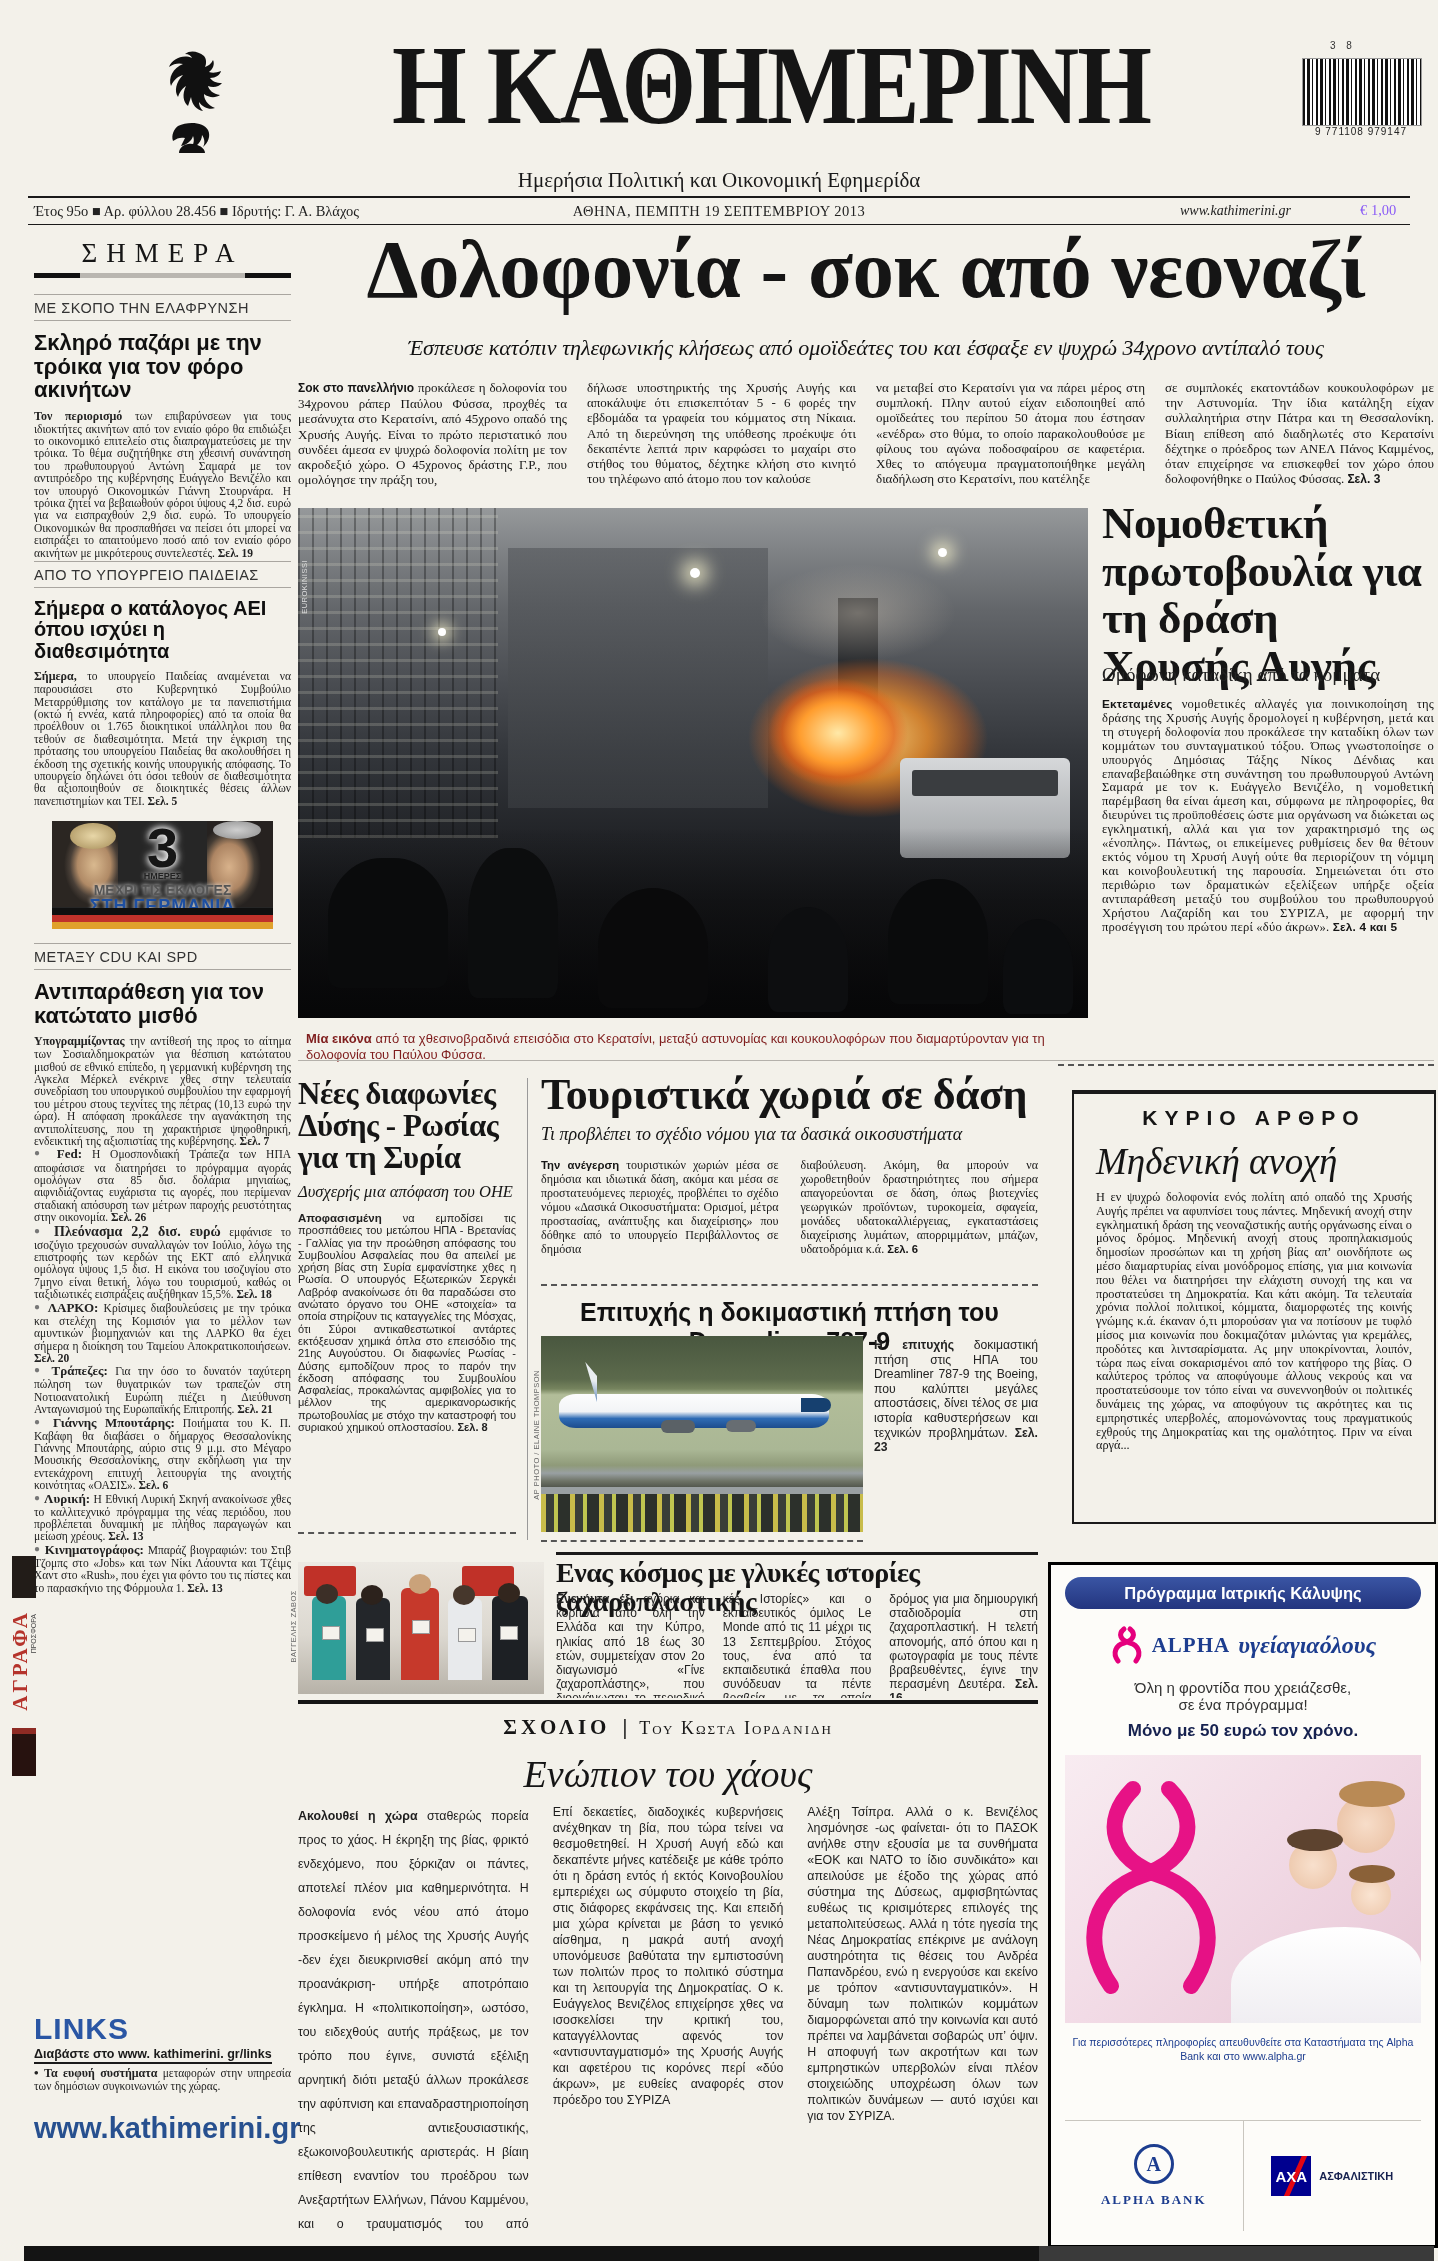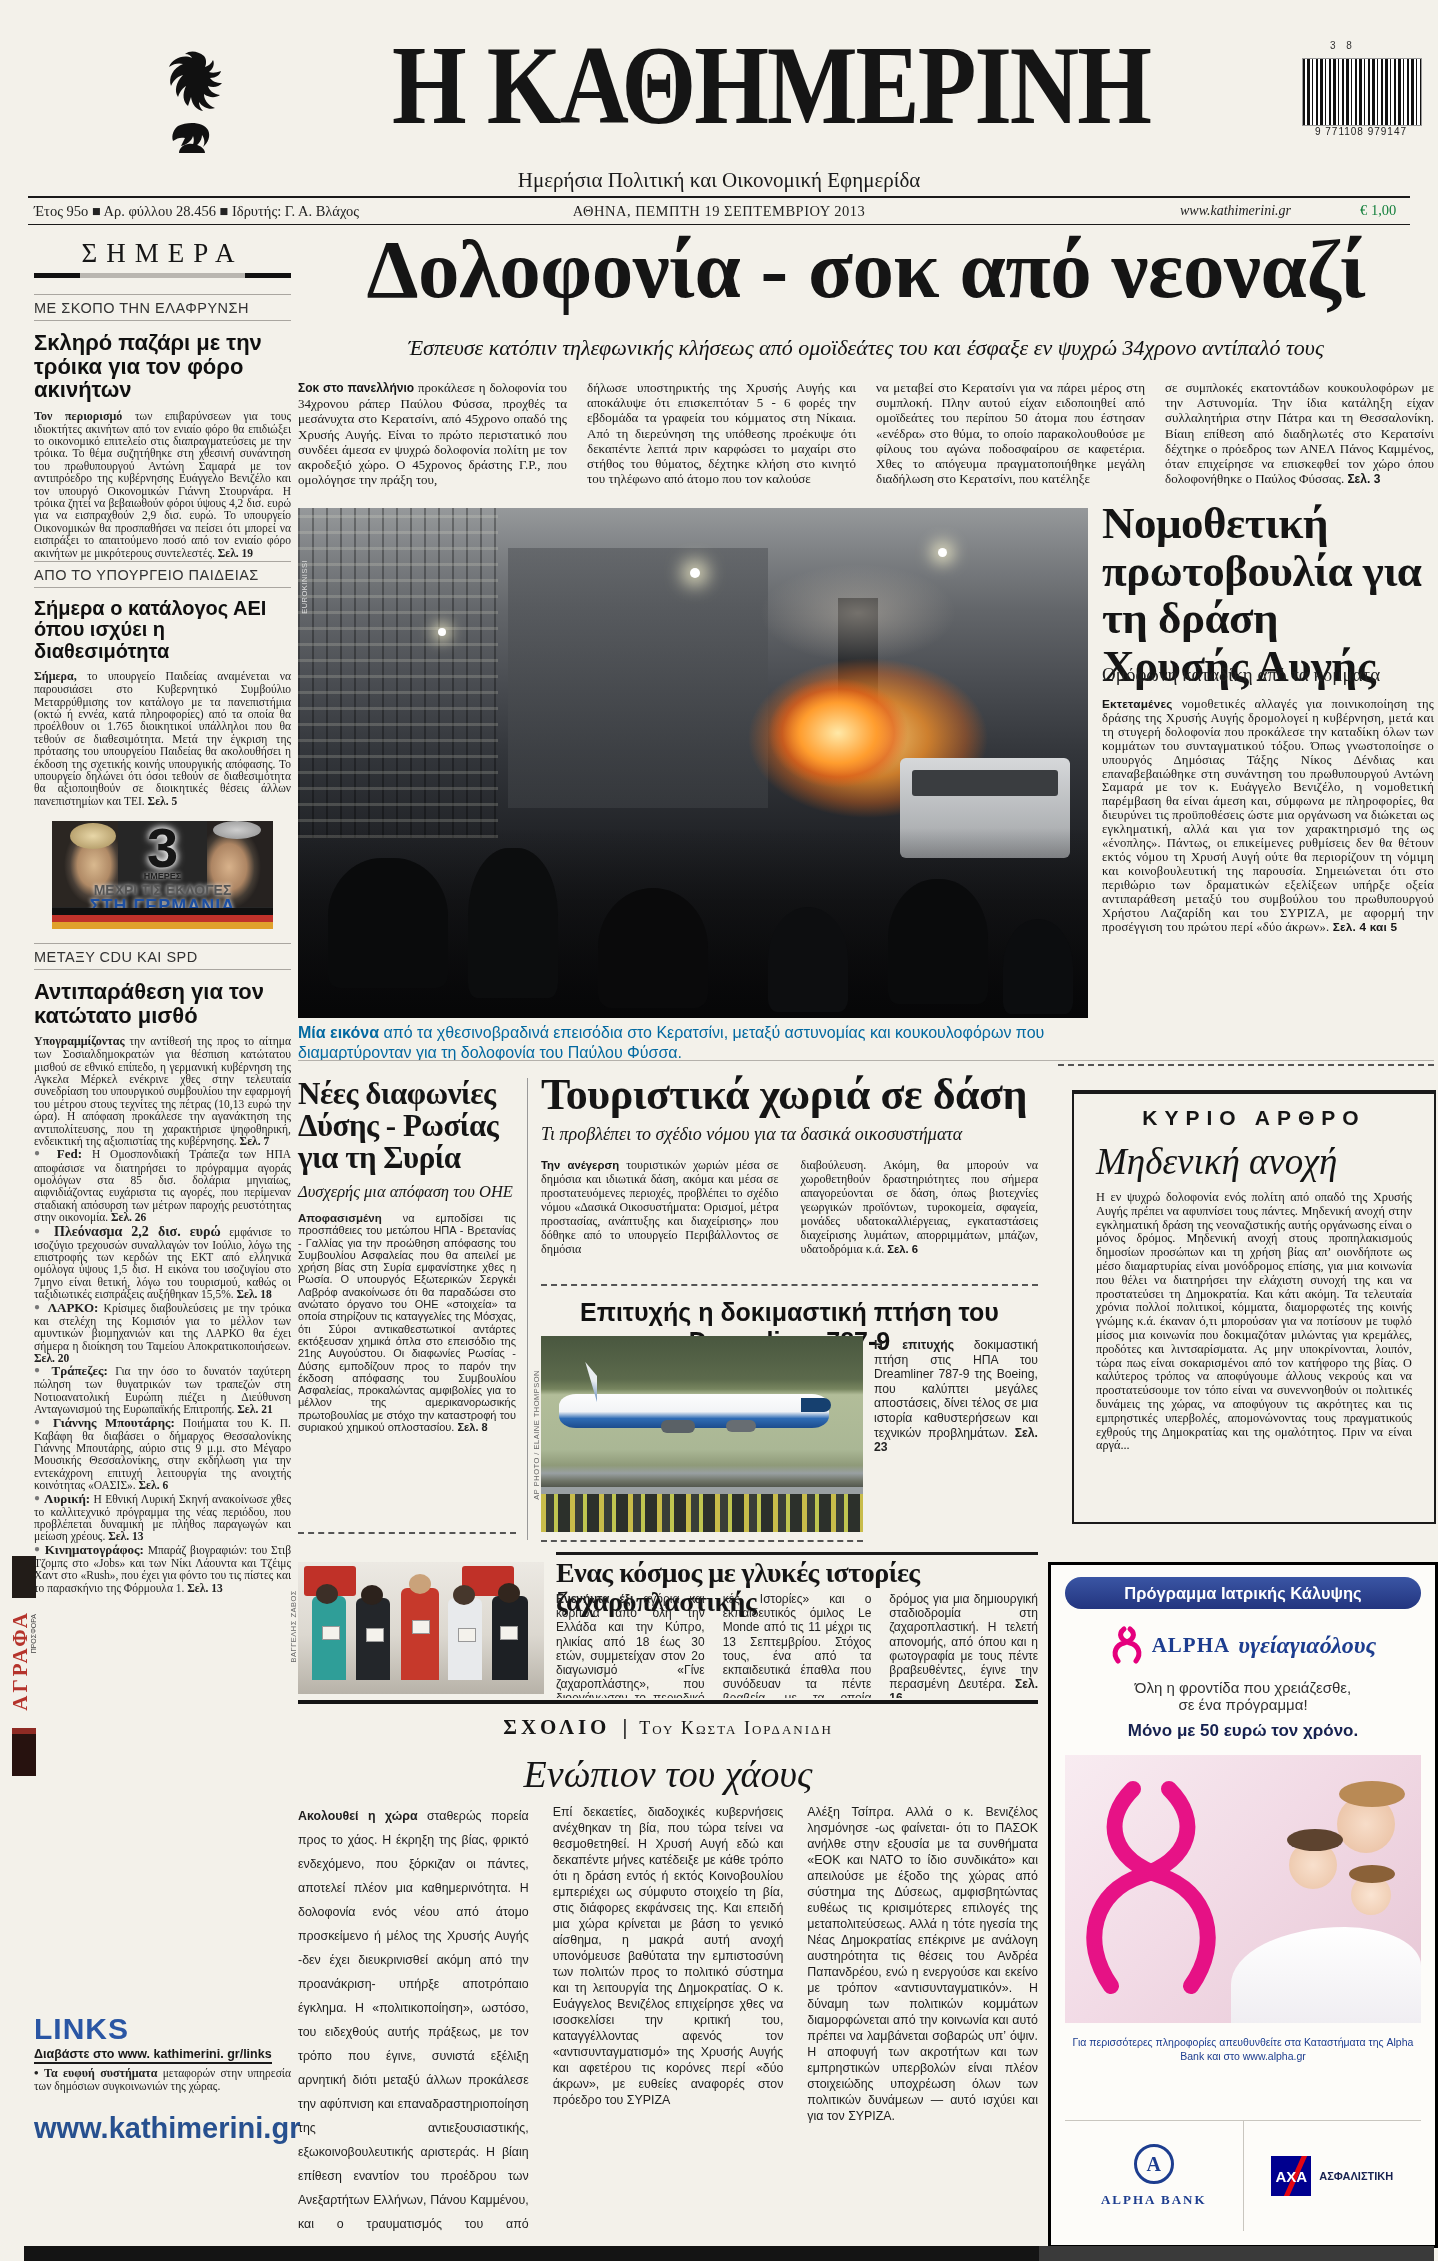--- a/index.html
+++ b/index.html
@@ -46,21 +46,21 @@
   </div>
   <div class="abs masthead" style="left:236px;top:30px;width:1070px;font-size:100px;line-height:1;text-align:center;">Η ΚΑΘΗΜΕΡΙΝΗ</div>
   <div class="abs" style="left:1302px;top:58px;width:118px;height:66px;background:repeating-linear-gradient(90deg,#111 0 2px,#fff 2px 4px,#111 4px 7px,#fff 7px 9px,#111 9px 10px,#fff 10px 13px);border:1px solid #999;"></div>
   <div class="abs sans" style="left:1330px;top:40px;font-size:10px;letter-spacing:4px;color:#333;">3 8</div>
   <div class="abs sans" style="left:1298px;top:126px;width:126px;font-size:10px;letter-spacing:1px;text-align:center;color:#222;">9 771108 979147</div>
   <div class="abs serif" style="left:0;top:168px;width:1438px;text-align:center;font-size:21px;color:#1a1a1a;">Ημερήσια Πολιτική και Οικονομική Εφημερίδα</div>
   <div class="abs rule" style="left:28px;top:196px;width:1382px;height:2px;"></div>
   <div class="abs serif" style="left:34px;top:203px;font-size:14.5px;color:#222;">Έτος 95ο  ■  Αρ. φύλλου 28.456  ■  Ιδρυτής: Γ. Α. Βλάχος</div>
   <div class="abs serif" style="left:0;top:203px;width:1438px;text-align:center;font-size:14.5px;letter-spacing:.5px;color:#222;">ΑΘΗΝΑ, ΠΕΜΠΤΗ 19 ΣΕΠΤΕΜΒΡΙΟΥ 2013</div>
   <div class="abs serif i" style="left:1180px;top:203px;font-size:14px;color:#222;">www.kathimerini.gr</div>
-  <div class="abs serif" style="left:1360px;top:202px;font-size:14.5px;color:#15803d;text-align:right;">€ 1,00</div>
+  <div class="abs serif" style="left:1360px;top:202px;font-size:14.5px;color:#8b5cf6;text-align:right;">€ 1,00</div>
   <div class="abs rule" style="left:28px;top:224px;width:1382px;height:1px;"></div>
 
   <div class="abs" style="left:12px;top:1556px;width:24px;height:42px;background:#221c18;"></div>
   <div class="abs" style="left:8px;top:1610px;writing-mode:vertical-rl;transform:rotate(180deg);font-weight:bold;font-size:21px;letter-spacing:3px;color:#b5342c;font-family:'Liberation Serif',serif;">ΑΓΡΑΦΑ</div>
   <div class="abs" style="left:30px;top:1614px;writing-mode:vertical-rl;transform:rotate(180deg);font-size:7px;color:#444;font-family:'Liberation Sans',sans-serif;">ΠΡΟΣΦΟΡΑ</div>
   <div class="abs" style="left:12px;top:1728px;width:24px;height:42px;background:#27120f;border-top:6px solid #8e2b24;"></div>
 
   <div class="abs" style="left:34px;top:238px;width:257px;height:1770px;overflow:hidden;">
     <div style="text-align:center;font-size:27px;letter-spacing:9px;font-family:'Liberation Serif',serif;">ΣΗΜΕΡΑ</div>
     <div style="margin-top:4px;height:5px;background:linear-gradient(90deg,#111 0 18%,#b9b6b0 18% 82%,#111 82% 100%);"></div>
@@ -154,21 +154,21 @@
     <div style="position:absolute;right:30px;top:262px;width:146px;height:26px;background:#3a3d40;border-radius:3px;"></div>
     <div style="position:absolute;left:0;bottom:0;width:100%;height:190px;background:linear-gradient(transparent,rgba(8,8,9,.55) 40%,rgba(5,5,6,.9));"></div>
     <div style="position:absolute;left:30px;bottom:30px;width:120px;height:130px;background:#0a0b0c;border-radius:45% 45% 10% 10%;"></div>
     <div style="position:absolute;left:170px;bottom:20px;width:90px;height:150px;background:#0c0d0e;border-radius:45% 45% 10% 10%;"></div>
     <div style="position:absolute;left:300px;bottom:10px;width:110px;height:120px;background:#0a0a0b;border-radius:50% 50% 12% 12%;"></div>
     <div style="position:absolute;left:470px;bottom:6px;width:80px;height:105px;background:#0d0e10;border-radius:50% 50% 12% 12%;"></div>
     <div style="position:absolute;left:590px;bottom:14px;width:100px;height:125px;background:#0a0b0c;border-radius:48% 48% 10% 10%;"></div>
     <div style="position:absolute;left:705px;bottom:4px;width:70px;height:95px;background:#0c0d0f;border-radius:50% 50% 12% 12%;"></div>
   </div>
   <div class="vcredit" style="left:300px;top:560px;color:#ddd;">EUROKINISSI</div>
-  <p class="abs sans" style="left:298px;top:1023px;width:794px;margin:0;font-size:16px;line-height:1.25;color:#0369a1;">
+  <p class="abs sans" style="left:298px;top:1023px;width:794px;margin:8px;font-size:13px;line-height:1.25;color:#7f1d1d;">
     <span class="cap-lead">Μία εικόνα</span><span> από τα χθεσινοβραδινά επεισόδια στο Κερατσίνι, μεταξύ αστυνομίας και κουκουλοφόρων που διαμαρτύρονταν για τη δολοφονία του Παύλου Φύσσα.</span>
   </p>
 
   <div class="abs col-h" style="left:1102px;top:500px;width:332px;font-size:45px;line-height:1.06;">Νομοθετική πρωτοβουλία για τη δράση Χρυσής Αυγής</div>
   <div class="abs serif" style="left:1102px;top:664px;width:332px;font-size:19px;color:#222;">Ομόφωνη καταδίκη από τα κόμματα</div>
   <p class="abs serif just" style="left:1102px;top:698px;width:332px;height:322px;overflow:hidden;margin:0;font-size:12.6px;line-height:13.9px;letter-spacing:.2px;">
     <span class="b sans" style="font-size:11.8px;">Εκτεταμένες</span><span> νομοθετικές αλλαγές για ποινικοποίηση της δράσης της Χρυσής Αυγής δρομολογεί η κυβέρνηση, μετά και τη στυγερή δολοφονία που προκάλεσε την καταδίκη όλων των κομμάτων του συνταγματικού τόξου. Όπως γνωστοποίησε ο υπουργός Δημόσιας Τάξης Νίκος Δένδιας και επαναβεβαιώθηκε στη συνάντηση του πρωθυπουργού Αντώνη Σαμαρά με τον κ. Ευάγγελο Βενιζέλο, η νομοθετική παρέμβαση θα είναι άμεση και, σύμφωνα με πληροφορίες, θα διευρύνει τις προϋποθέσεις ώστε μια οργάνωση να διώκεται ως εγκληματική, αλλά και για τον χαρακτηρισμό της ως «ένοπλης». Πάντως, οι επικείμενες ρυθμίσεις δεν θα θέτουν εκτός νόμου τη Χρυσή Αυγή ούτε θα περιορίζουν τη νόμιμη και κοινοβουλευτική της παρουσία. Σημειώνεται ότι στο περιθώριο των δραματικών εξελίξεων υπήρξε οξεία αντιπαράθεση μεταξύ του συμβούλου του πρωθυπουργού Χρήστου Λαζαρίδη και του ΣΥΡΙΖΑ, με αφορμή την προσέγγιση του πρώτου περί «δύο άκρων». </span><span class="pg sans" style="font-size:11.8px;">Σελ. 4 και 5</span>
   </p>
 
   <div class="abs" style="left:298px;top:1060px;width:1136px;height:1px;background:#b4b1ab;"></div>

